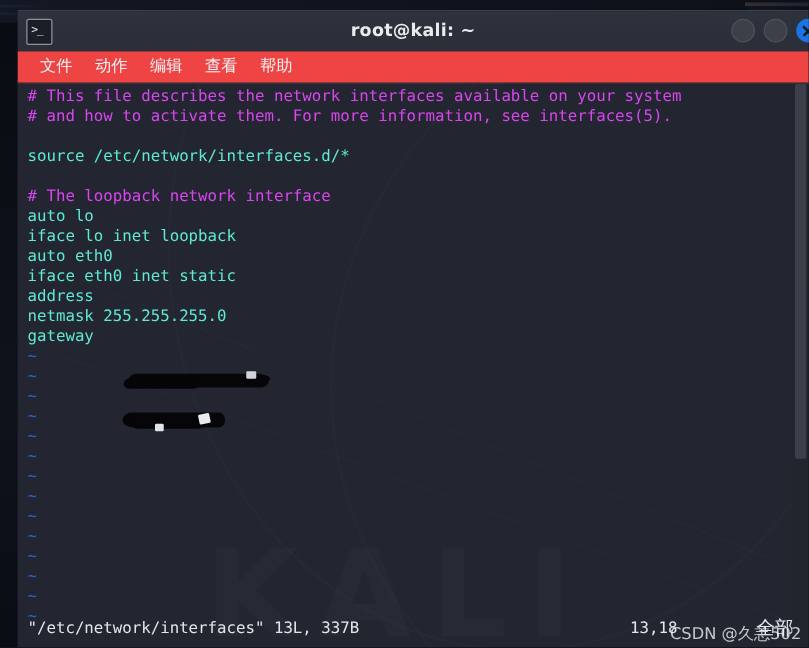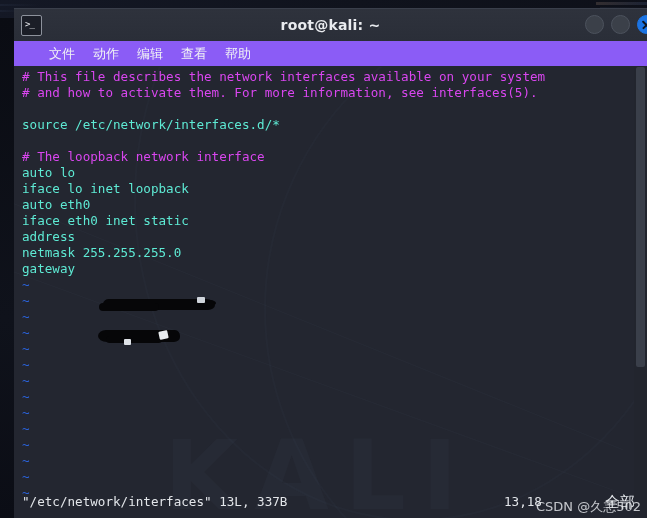--- a/index.html
+++ b/index.html
@@ -113,24 +113,24 @@
     background: #0b1522;
     border-radius: 1px;
   }
   .wc-btn.close::before { transform: rotate(45deg); }
   .wc-btn.close::after  { transform: rotate(-45deg); }
 
   
   #menubar {
     height: 26px;
     flex: none;
-    background: #8b5cf6;
+    background: #ef4444;
     display: flex;
     align-items: flex-end;
-    padding-left: 26px;
+    padding-left: 9px;
     box-shadow: inset 0 -1px 0 #232730;
   }
   .menu-item {
     color: #f0f2f5;
     font-size: 13px;
     font-family: "DejaVu Sans", sans-serif;
     padding: 0 9px;
     line-height: 26px;
     cursor: default;
   }

